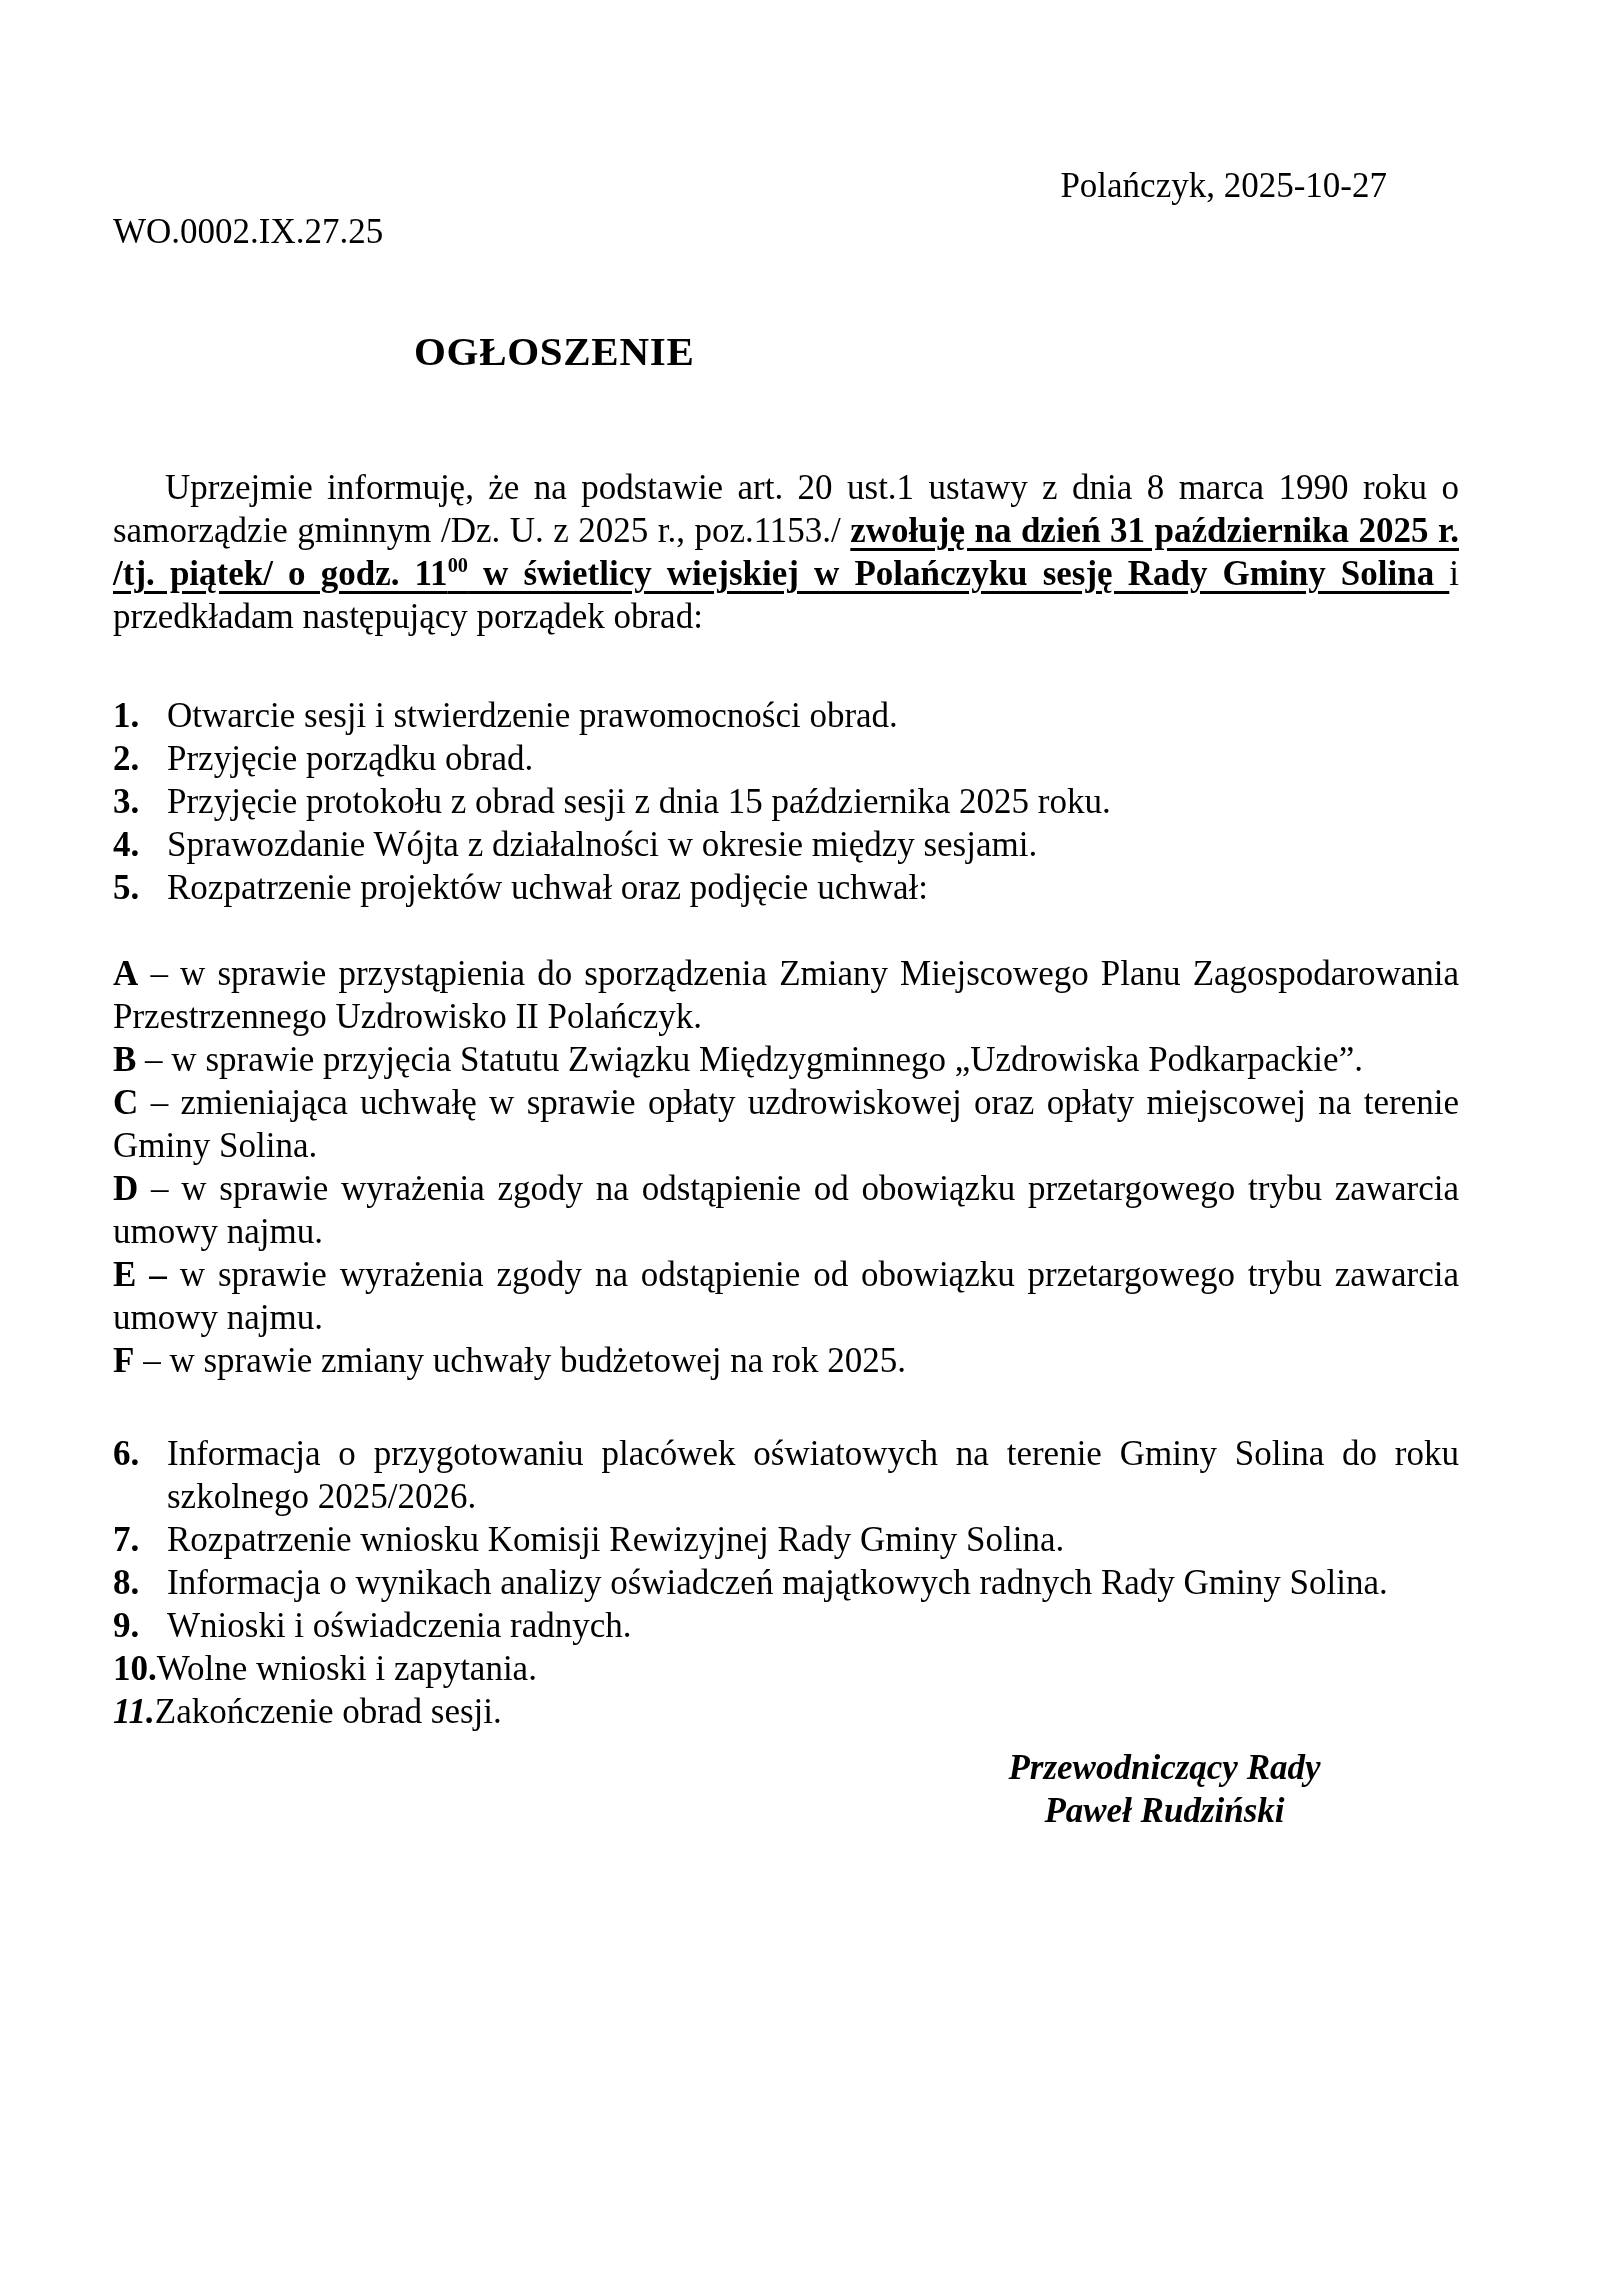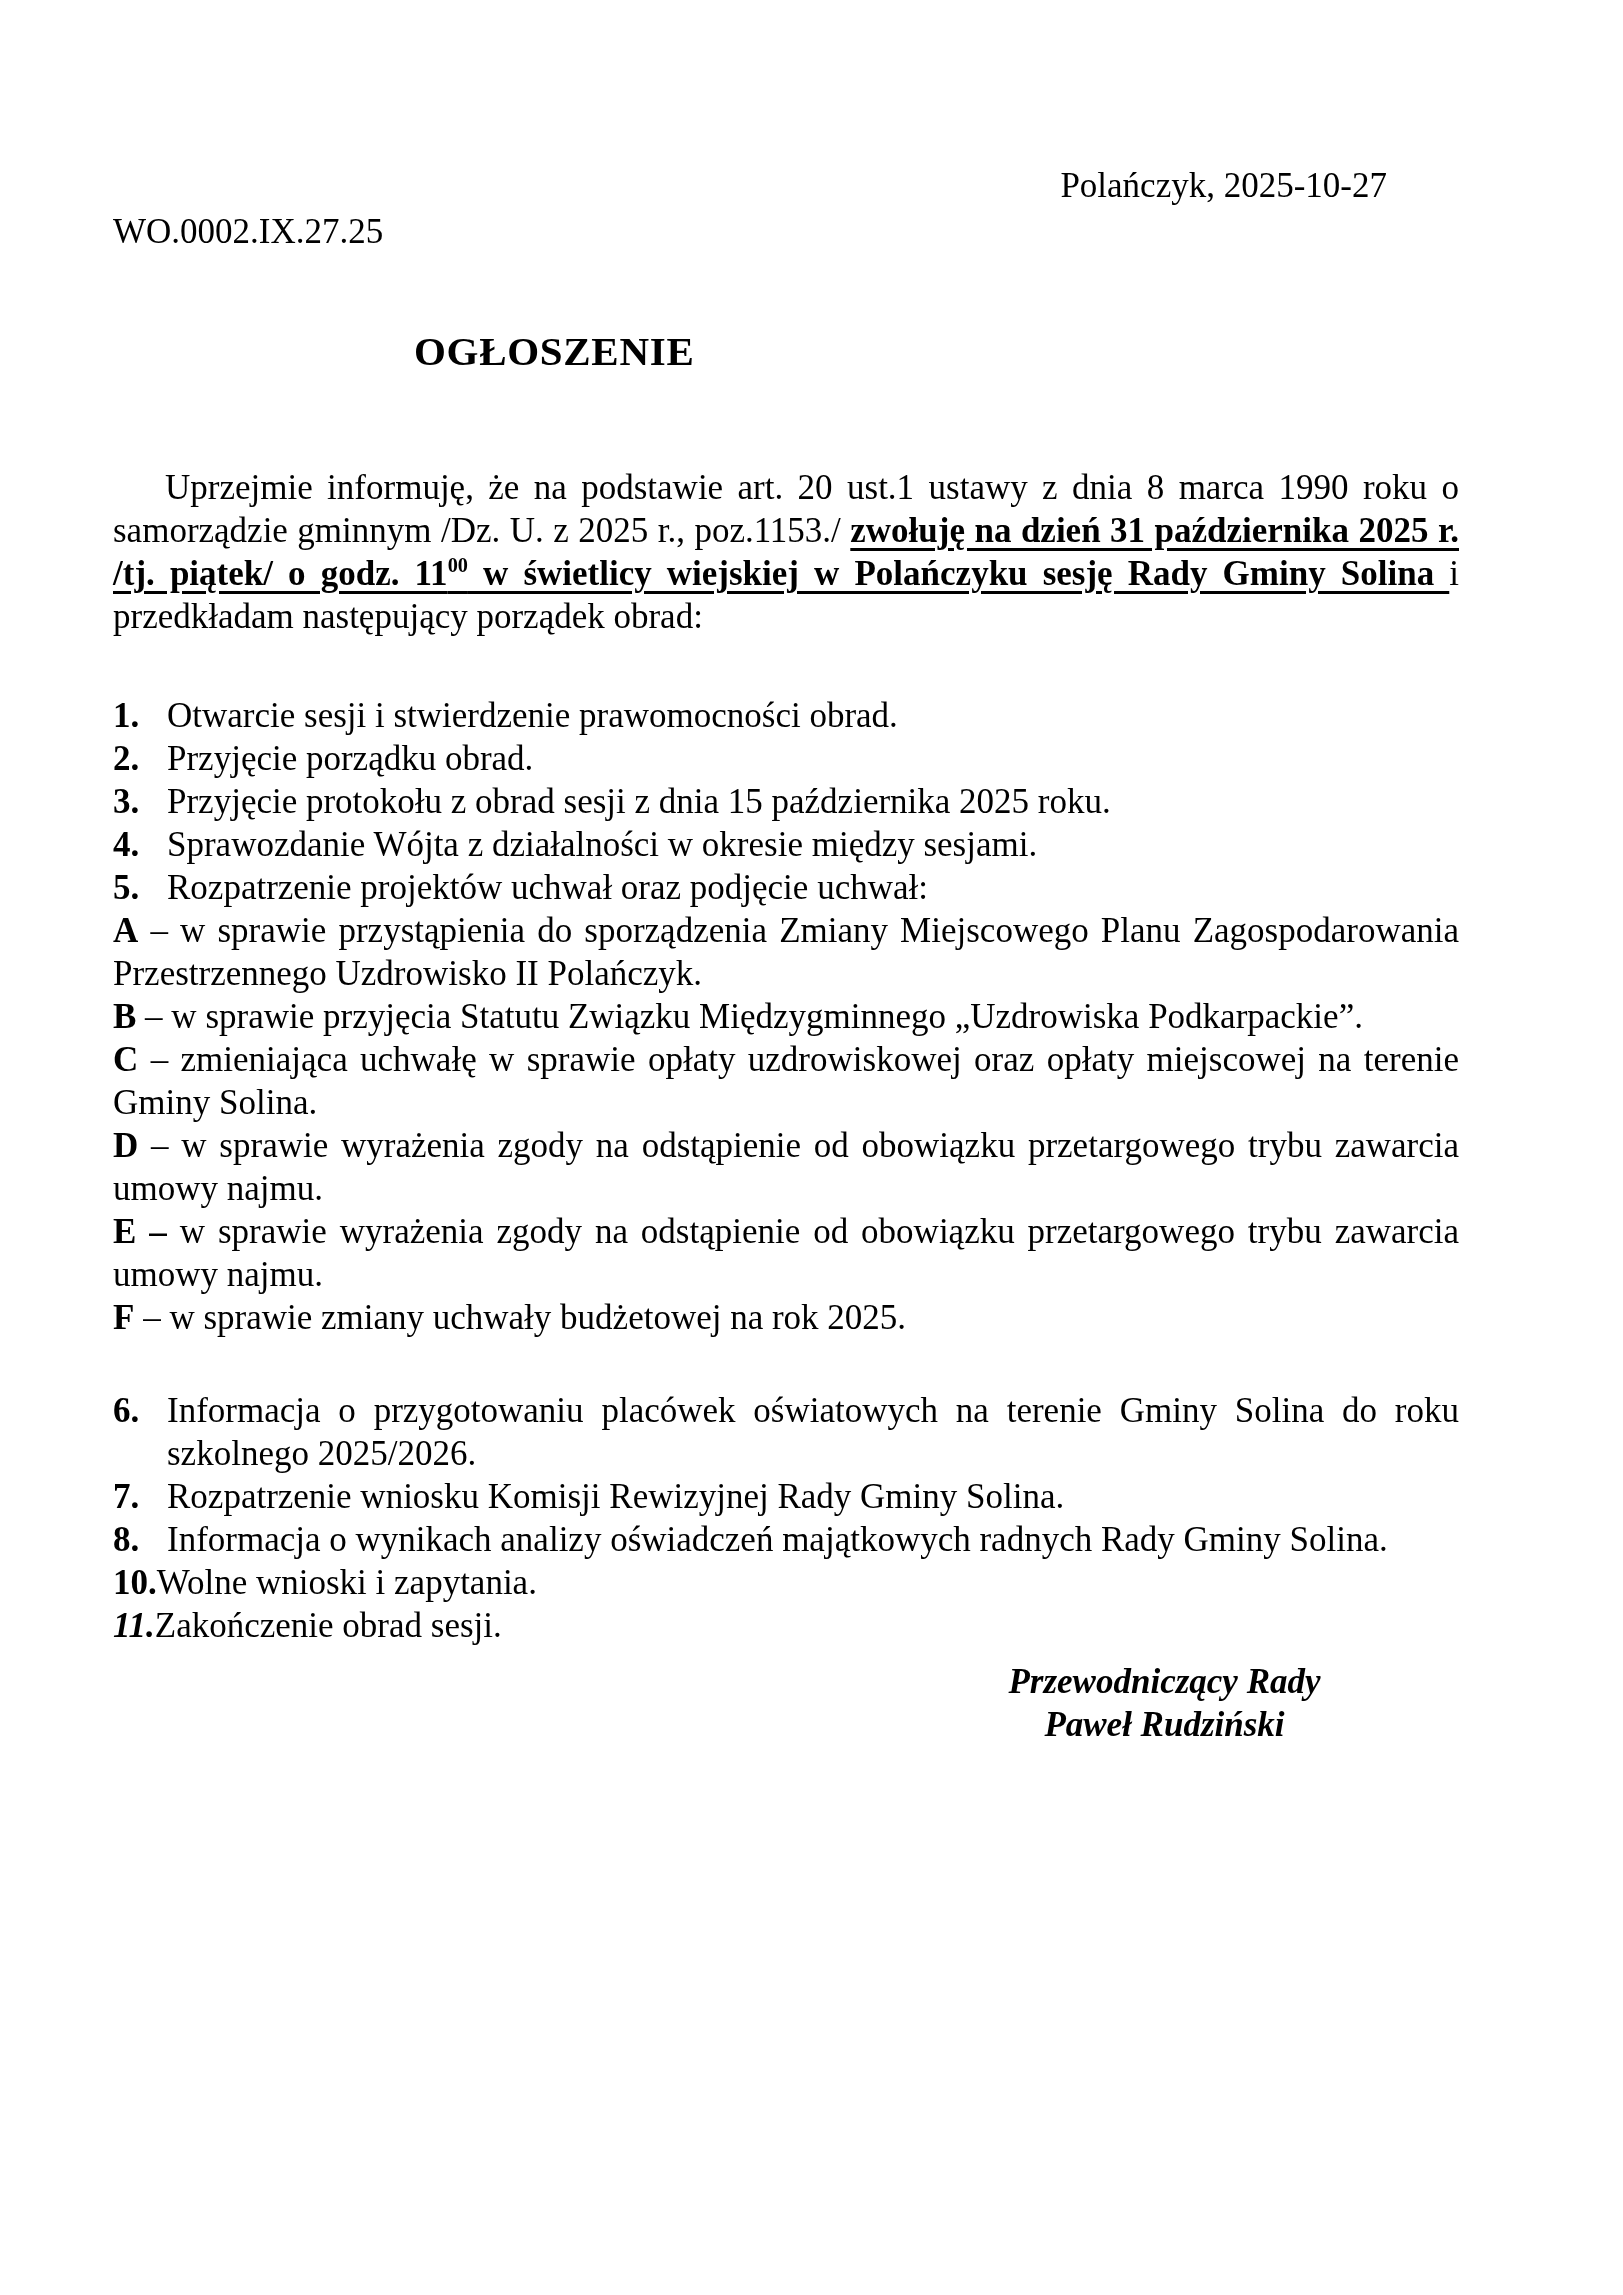--- a/index.html
+++ b/index.html
@@ -45,21 +45,21 @@
 
   .li {
     text-align: justify;
     padding-left: 54px;
     text-indent: -54px;
   }
   .li .num { display: inline-block; width: 54px; font-weight: bold; text-indent: 0; }
   .li.tight .num { width: auto; }
   .li.italic-num .num { font-style: italic; }
 
-  .res-block { }
+  .res-block { margin-top: 43px; }
   .res { text-align: justify; }
   .res .lead { font-weight: bold; }
 
   .signature {
     margin-top: 13px;
     margin-left: auto;
     width: 589px;
     text-align: center;
     font-weight: bold;
     font-style: italic;
@@ -93,20 +93,21 @@
       <div class="res"><span class="lead">C</span><span> –  zmieniająca uchwałę w sprawie opłaty uzdrowiskowej oraz opłaty miejscowej na terenie Gminy Solina.</span></div>
       <div class="res"><span class="lead">D</span><span> – w sprawie wyrażenia zgody na odstąpienie od obowiązku przetargowego trybu zawarcia umowy najmu.</span></div>
       <div class="res"><span class="lead">E – </span><span> w sprawie wyrażenia zgody na odstąpienie od obowiązku przetargowego trybu zawarcia umowy najmu.</span></div>
       <div class="res"><span class="lead">F</span><span> – w sprawie zmiany uchwały budżetowej na rok 2025.</span></div>
     </div>
 
     <div class="list-second">
       <div class="li"><span class="num">6.</span><span>Informacja o przygotowaniu placówek oświatowych na terenie Gminy Solina do roku szkolnego 2025/2026.</span></div>
       <div class="li"><span class="num">7.</span><span>Rozpatrzenie wniosku Komisji Rewizyjnej Rady Gminy Solina.</span></div>
       <div class="li"><span class="num">8.</span><span>Informacja o wynikach analizy oświadczeń majątkowych radnych Rady Gminy Solina.</span></div>
+      <div class="li"><span class="num">9.</span><span>Wnioski i oświadczenia radnych.</span></div>
       <div class="li tight"><span class="num">10.</span><span>Wolne wnioski i zapytania.</span></div>
       <div class="li tight italic-num"><span class="num">11.</span><span>Zakończenie obrad sesji.</span></div>
     </div>
 
     <div class="signature">
       <div>Przewodniczący Rady</div>
       <div>Paweł Rudziński</div>
     </div>
 
   </div>

